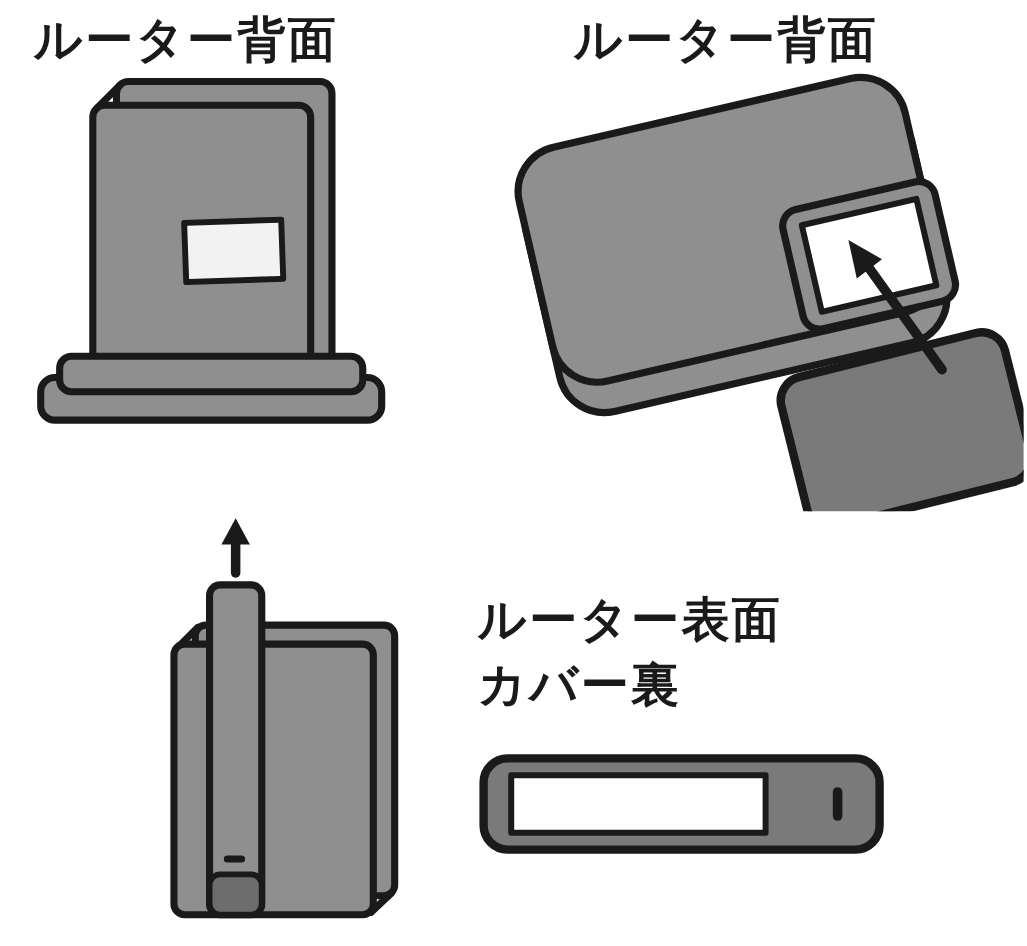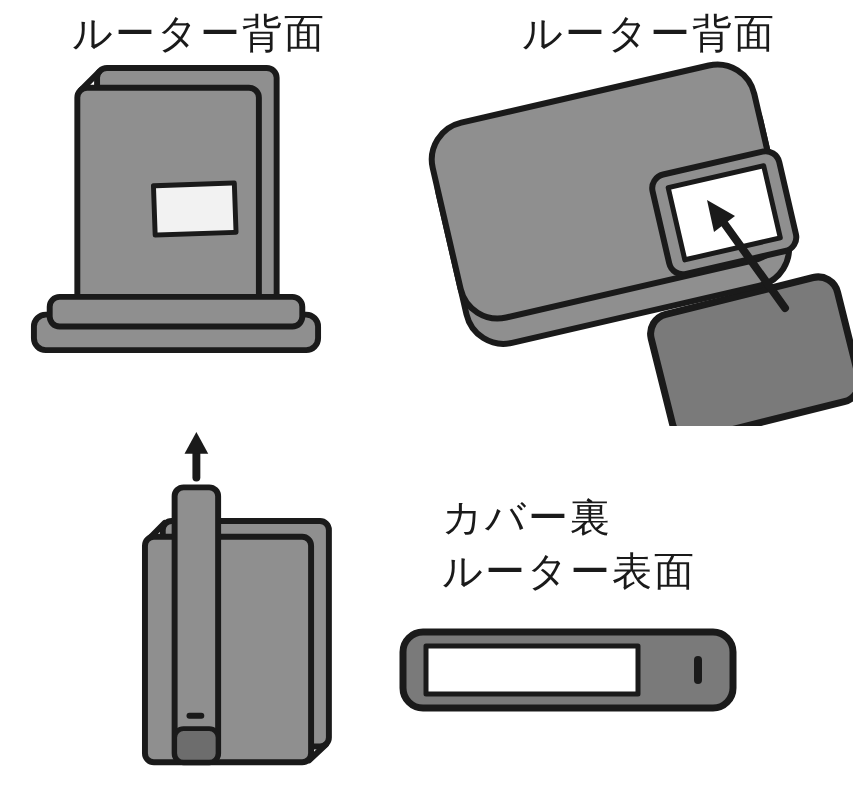--- a/index.html
+++ b/index.html
@@ -6,22 +6,22 @@
     --bg:#ffffff; --ink:#1a1a1a; --gray:#8f8f8f; --gray-mid:#7a7a7a;
     --gray-dark:#6d6d6d; --paper:#ffffff; --label-paper:#f2f2f2;
   }
   *{box-sizing:border-box}
   body{margin:0;background:var(--bg)}
   .canvas{
     position:relative;width:856px;height:788px;background:var(--bg);
     font-family:"DejaVu Sans","Liberation Sans",sans-serif;overflow:hidden;
   }
   .label{
-    position:absolute;font-weight:normal;color:var(--ink);
-    font-size:40px;letter-spacing:2px;white-space:nowrap;margin-left:44px;
+    position:absolute;font-weight:bold;color:var(--ink);
+    font-size:40px;letter-spacing:2px;white-space:nowrap;
   }
   .label-back{left:28px;top:6px}
   .label-bottom{left:478px;top:6px}
   .label-front{left:398px;top:490px;line-height:54px}
   .illus{position:absolute;display:block}
   .illus-back{left:28px;top:60px}
   .illus-bottom{left:413px;top:56px}
   .illus-stick{left:100px;top:430px}
   .illus-cover{left:398px;top:626px}
   
@@ -35,22 +35,22 @@
   .ink{fill:var(--ink);stroke:none}
 </style>
 </head>
 <body>
 
 <div class="canvas">
 
   <div class="label label-back">ルーター背面</div>
   <div class="label label-bottom">ルーター背面</div>
   <div class="label label-front">
+    <div>ルーター表面</div>
     <div>カバー裏</div>
-    <div>ルーター表面</div>
   </div>
 
   <svg class="illus illus-back" width="296" height="306" viewBox="0 0 300 310" aria-hidden="true">
     <rect class="shp" x="70" y="8" width="182" height="246" rx="10"></rect>
     <line class="edge" x1="54" y1="30" x2="72" y2="12"></line>
     <line class="edge" x1="231" y1="275" x2="250" y2="252"></line>
     <rect class="shp" x="50" y="28" width="184" height="250" rx="10"></rect>
     <rect class="shp-label" x="128" y="126" width="82" height="50" transform="rotate(-2 169 151)"></rect>
     <rect class="shp" x="6" y="258" width="288" height="36" rx="12"></rect>
     <rect class="shp" x="22" y="240" width="256" height="30" rx="10"></rect>

